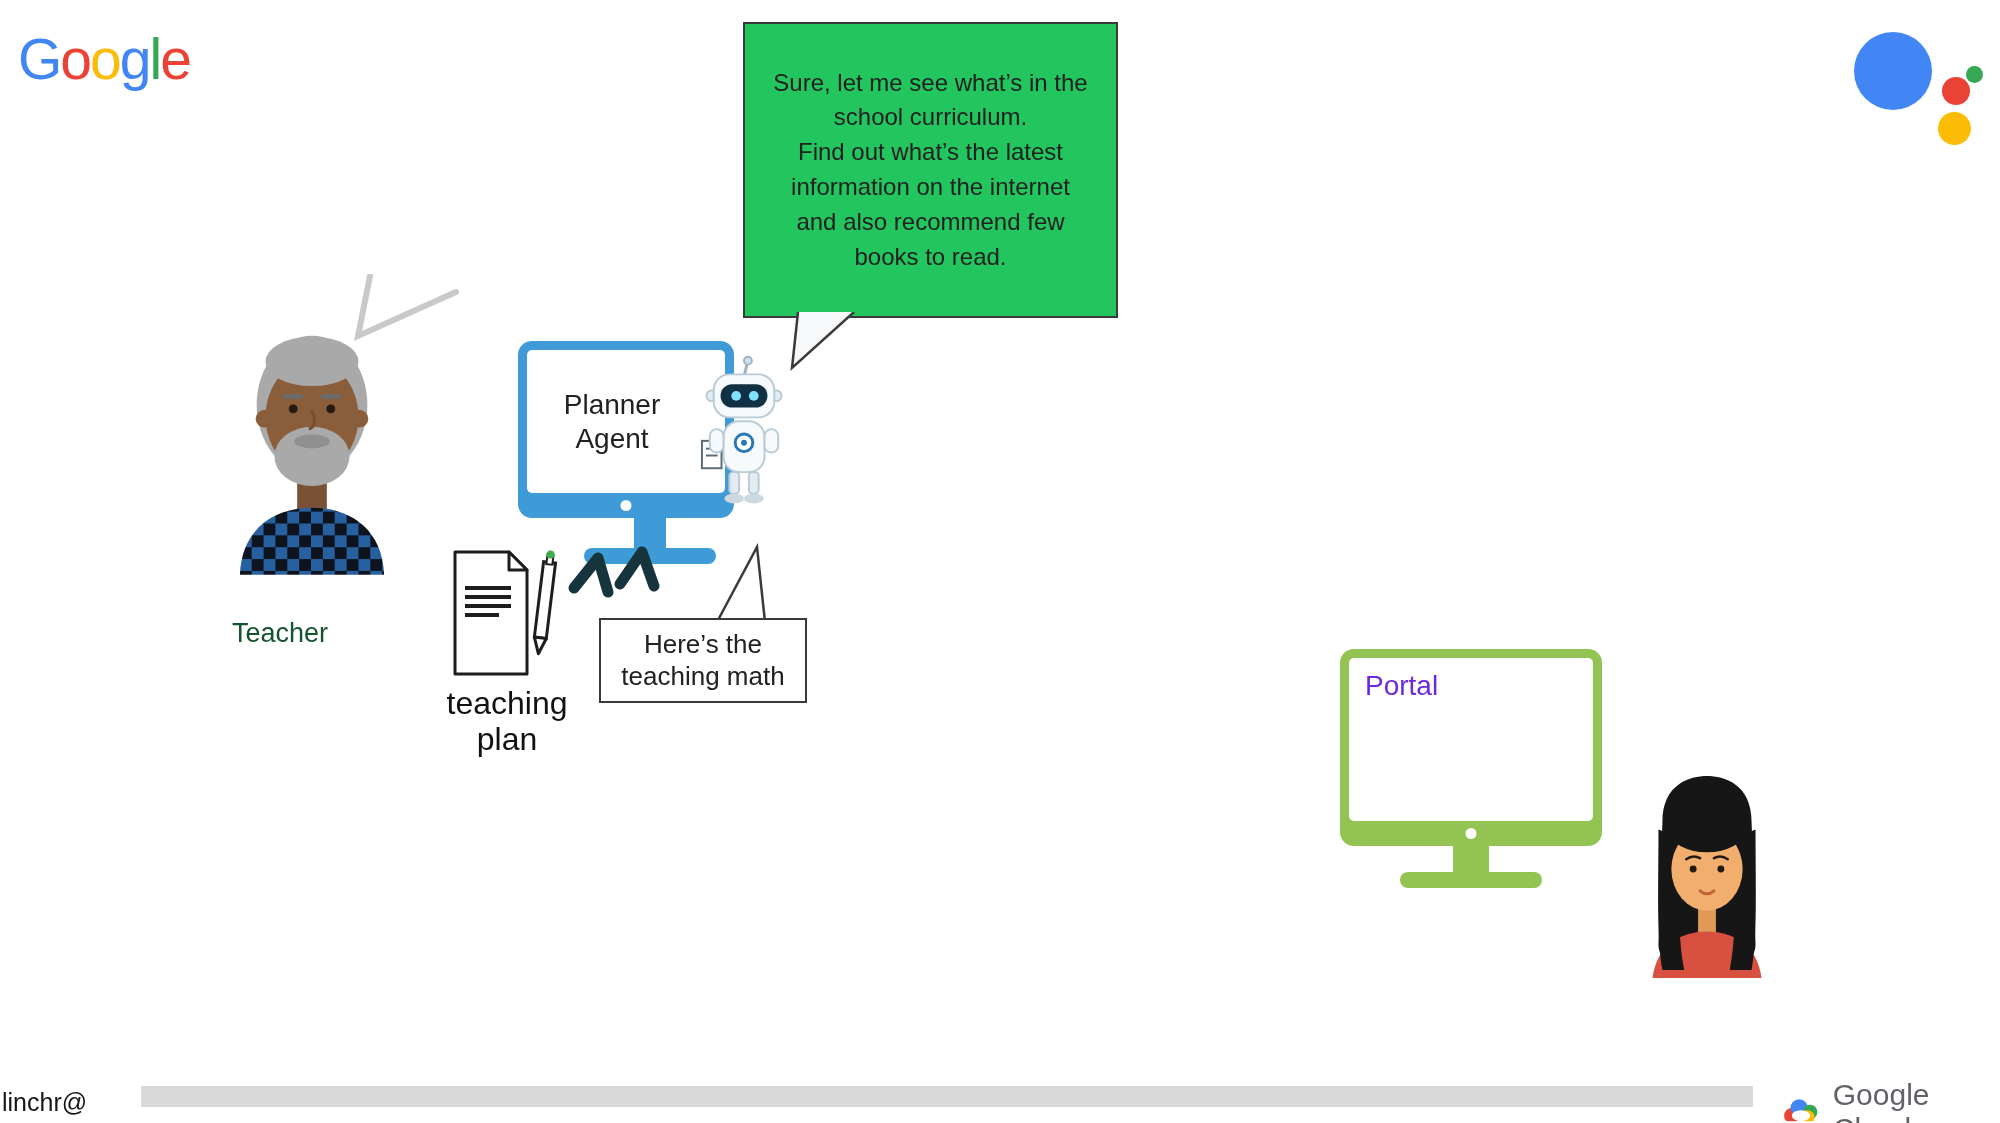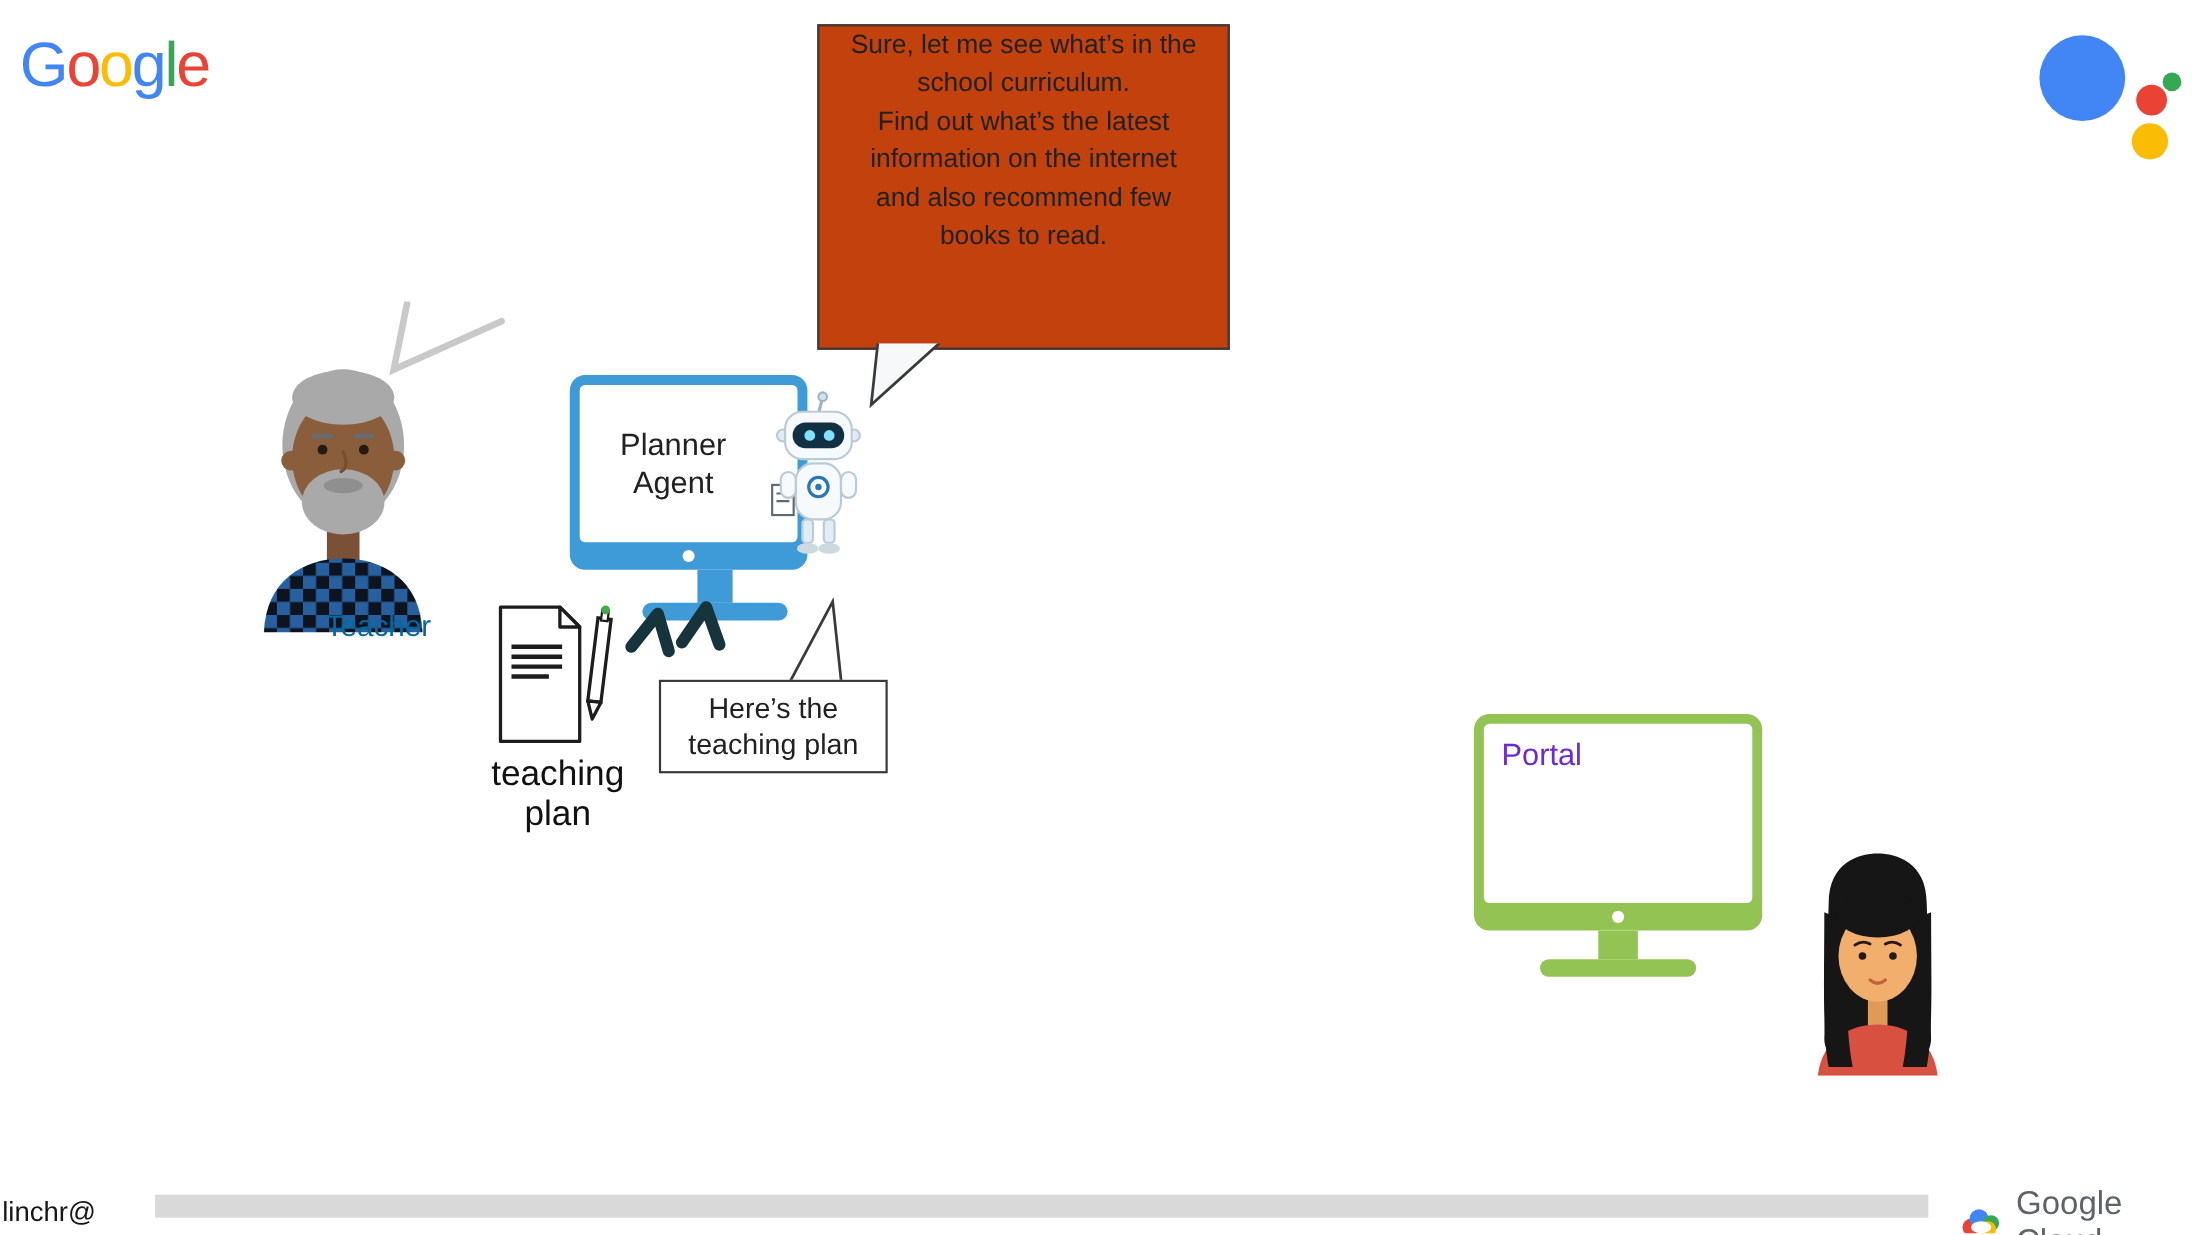--- a/index.html
+++ b/index.html
@@ -26,22 +26,22 @@
   .teacher-bubble {
     left:253px; top:116px; width:469px; height:188px;
     background:#fff; border:6px solid #c9c9c9; border-radius:50%;
     display:flex; align-items:center; justify-content:center;
   }
   .teacher-bubble .txt { width:380px; text-align:center; font-size:27px; line-height:1.32; color:#212121; }
 
   
   .robot-bubble {
     left:743px; top:22px; width:375px; height:296px;
-    background:#c2410c; border:2px solid #3a3a3a;
-    display:flex; justify-content:center; padding:0 24px;
+    background:#22c55e; border:2px solid #3a3a3a;
+    display:flex; align-items:center; justify-content:center; padding:0 24px;
   }
   .robot-bubble .txt { text-align:center; font-size:24px; line-height:1.45; color:#212121; }
 
   
   .handoff-bubble {
     left:599px; top:618px; width:208px; height:85px;
     background:#ffffff; border:2px solid #3a3a3a;
     display:flex; align-items:center; justify-content:center;
   }
   .handoff-bubble .txt { text-align:center; font-size:26px; line-height:1.22; color:#212121; }
@@ -61,21 +61,21 @@
 
   .monitor.green { left:1340px; top:649px; width:262px; }
   .monitor.green .mscreen { width:262px; height:197px; background:#93C353; }
   .monitor.green .mneck   { width:36px;  height:26px;  background:#93C353; }
   .monitor.green .mbase   { width:142px; height:16px;  background:#93C353; }
 
   .planner-label { position:absolute; left:10px; top:38px; width:150px; text-align:center; font-size:28px; line-height:1.22; color:#212121; }
   .portal-label  { position:absolute; left:16px; top:12px; font-size:28px; color:#6d28d9; }
 
   
-  .teacher-label { left:232px; top:554px; width:160px; text-align:right; font-size:27px; color:#0369a1; }
+  .teacher-label { left:232px; top:618px; width:160px; text-align:left; font-size:27px; color:#14532d; }
   .artifact-label { left:437px; top:686px; width:140px; text-align:center; font-size:32px; line-height:1.12; color:#111; }
 
   
   .footer-bar { left:141px; top:1086px; width:1612px; height:21px; background:#d9d9d9; }
   .username   { left:2px; top:1088px; font-size:25px; color:#161616; }
   .gcloud     { left:1780px; top:1078px; display:flex; align-items:center; gap:9px; }
   .gcloud .brand-text { font-size:30px; color:#5f6368; }
 </style>
 </head>
 <body>
@@ -173,21 +173,21 @@
     <ellipse cx="35" cy="151" rx="10" ry="5" fill="#cdd9e0"></ellipse>
     <ellipse cx="55" cy="151" rx="10" ry="5" fill="#cdd9e0"></ellipse>
   </svg>
 
   <svg class="abs" style="left:703px; top:543px;" width="84" height="80" viewBox="0 0 84 80">
     <polygon points="14,79 62,79 54,4" fill="#ffffff"></polygon>
     <path d="M14,79 L54,4 L62,79" stroke="#3a3a3a" stroke-width="2.5" fill="none"></path>
   </svg>
   <div class="abs handoff-bubble">
     <div class="txt preline">Here’s the
-teaching plan</div>
+teaching math</div>
   </div>
 
   <svg class="abs" style="left:447px; top:546px;" width="122" height="138" viewBox="0 0 122 138">
     <path d="M8,6 H62 L80,24 V128 H8 Z" fill="#ffffff" stroke="#1d1d1d" stroke-width="3" stroke-linejoin="round"></path>
     <path d="M62,6 V24 H80 Z" fill="#ffffff" stroke="#1d1d1d" stroke-width="3" stroke-linejoin="round"></path>
     <line x1="18" y1="42" x2="64" y2="42" stroke="#1d1d1d" stroke-width="4"></line>
     <line x1="18" y1="51" x2="64" y2="51" stroke="#1d1d1d" stroke-width="4"></line>
     <line x1="18" y1="60" x2="64" y2="60" stroke="#1d1d1d" stroke-width="4"></line>
     <line x1="18" y1="69" x2="52" y2="69" stroke="#1d1d1d" stroke-width="4"></line>
     <g transform="rotate(7 96 70)">

